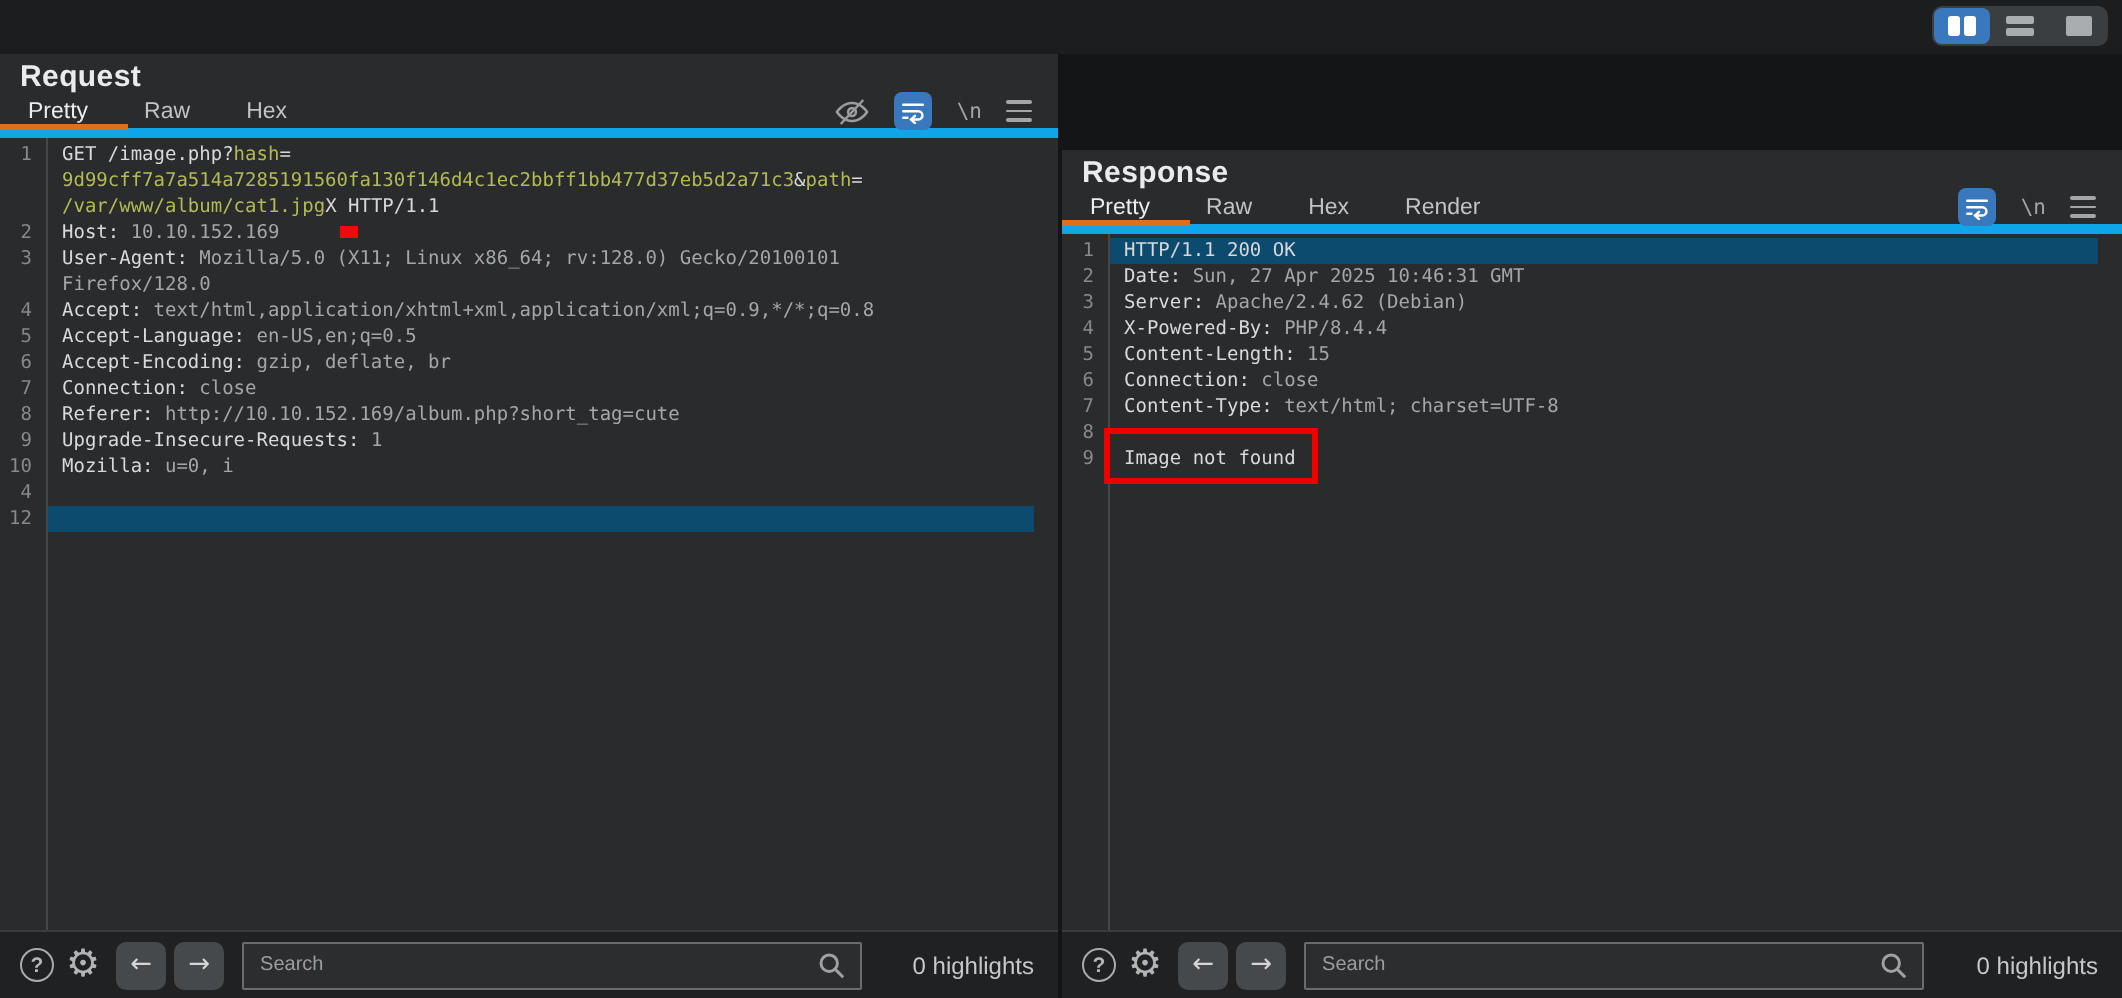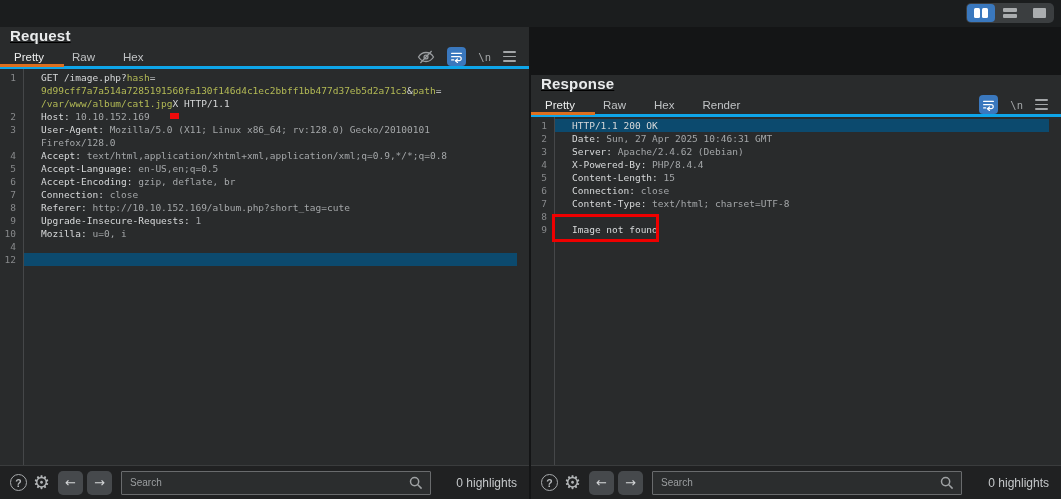--- a/index.html
+++ b/index.html
@@ -13,41 +13,41 @@
   .layout-btn.active { background:#3a78be; }
   .col-glyph { display:flex; gap:2px; } .col-glyph i { width:6px; height:10px; background:#ffffff; border-radius:1.5px; }
   .row-glyph { display:flex; flex-direction:column; gap:2px; } .row-glyph i { width:14px; height:4px; background:#aaadaf; border-radius:1px; }
   .sq-glyph i { display:block; width:13px; height:10px; background:#aaadaf; border-radius:1px; }
 
   
   .panel { position:absolute; top:27px; bottom:0; background:#292b2c; display:flex; flex-direction:column; }
   .panel.request { left:0; width:529px; }
   .panel.response { left:531px; width:530px;margin-top:48px; }
 
-  .panel-header { height:20px; display:flex; align-items:flex-start; flex:none;text-decoration:underline; }
+  .panel-header { height:20px; display:flex; align-items:flex-end; flex:none; }
   .panel-header h2 { font-size:15px; font-weight:bold; color:#e9ebec; margin-left:10px; letter-spacing:.2px; }
 
-  .tabs { height:22px; flex:none; display:flex; align-items:center; border-bottom:3px solid #0ea5e9; position:relative; }
+  .tabs { height:22px; flex:none; display:flex; align-items:center; border-bottom:5px solid #0ea5e9; position:relative; }
   .tabs-list { display:flex; align-items:center; height:100%; }
   .tab { padding:0 14px; font-size:11.5px; color:#c0c3c5; height:100%; display:flex; align-items:center; cursor:pointer; }
   .tab.active { color:#eceded; }
   .tab-underline { position:absolute; left:0; bottom:-1px; width:64px; height:3px; background:#dd6f1e; z-index:2; }
   .tab-icons { margin-left:auto; display:flex; align-items:center; gap:12px; margin-right:13px; }
   .icon-btn { background:none; border:none; display:flex; align-items:center; justify-content:center; cursor:pointer; padding:0; }
   .wrap-btn { width:19px; height:19px; background:#3a78be; border-radius:4px; }
   .nl-label { font-family:"DejaVu Sans Mono", monospace; font-size:10.5px; color:#a3a6a8; }
   .burger { display:flex; flex-direction:column; gap:2.5px; }
   .burger i { width:13px; height:1.8px; background:#a3a6a8; border-radius:1px; }
 
   
   .editor { flex:1; position:relative; overflow:hidden; padding-top:2px; font-family:"DejaVu Sans Mono", monospace; font-size:9.5px; }
   .vline { position:absolute; left:23px; top:0; bottom:0; width:1px; background:#454749; }
   .crow { display:flex; height:13px; line-height:13px; }
   .gut { width:23px; flex:none; text-align:right; padding-right:7px; color:#87898b; }
-  .cnt { flex:1; white-space:pre; padding-left:18px; margin-right:12px; }
+  .cnt { flex:1; white-space:pre; padding-left:8px; margin-right:12px; }
   .crow.hl .cnt { background:#0c4a6e; }
   .seg-w { color:#d7d9da; }
   .seg-g { color:#a4a7a9; }
   .seg-o { color:#b3ba55; }
   .red-marker { position:absolute; left:170px; top:44px; width:9px; height:6px; background:#ef0b0b; }
   .red-box { position:absolute; left:21px; top:97px; width:107px; height:28px; border:3px solid #ef0000; }
 
   
   .bottom-bar { height:34px; flex:none; background:#202122; border-top:1px solid #3a3c3d; display:flex; align-items:center; padding:0 10px; }
   .help-icon { width:17px; height:17px; border:1.6px solid #a8abad; border-radius:50%; color:#b4b7b9; font-size:10.5px; font-weight:bold; display:flex; align-items:center; justify-content:center; flex:none; }

